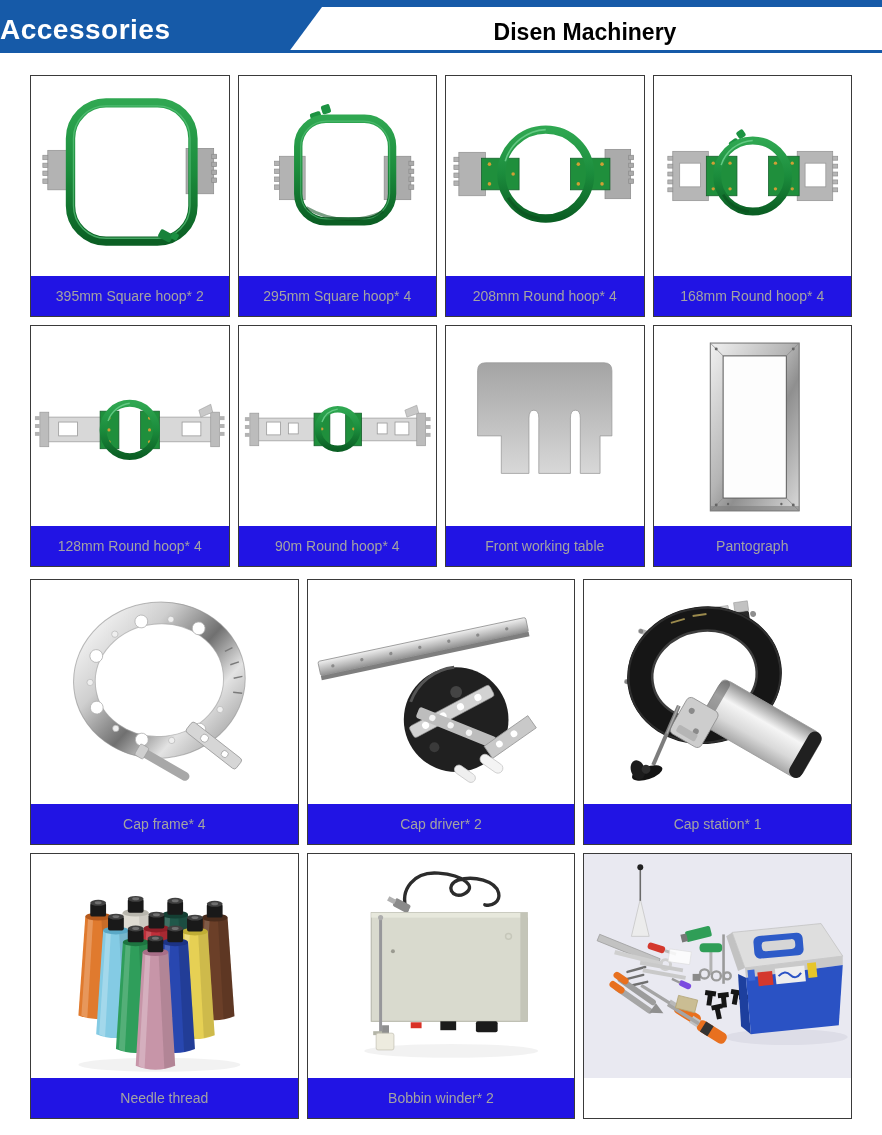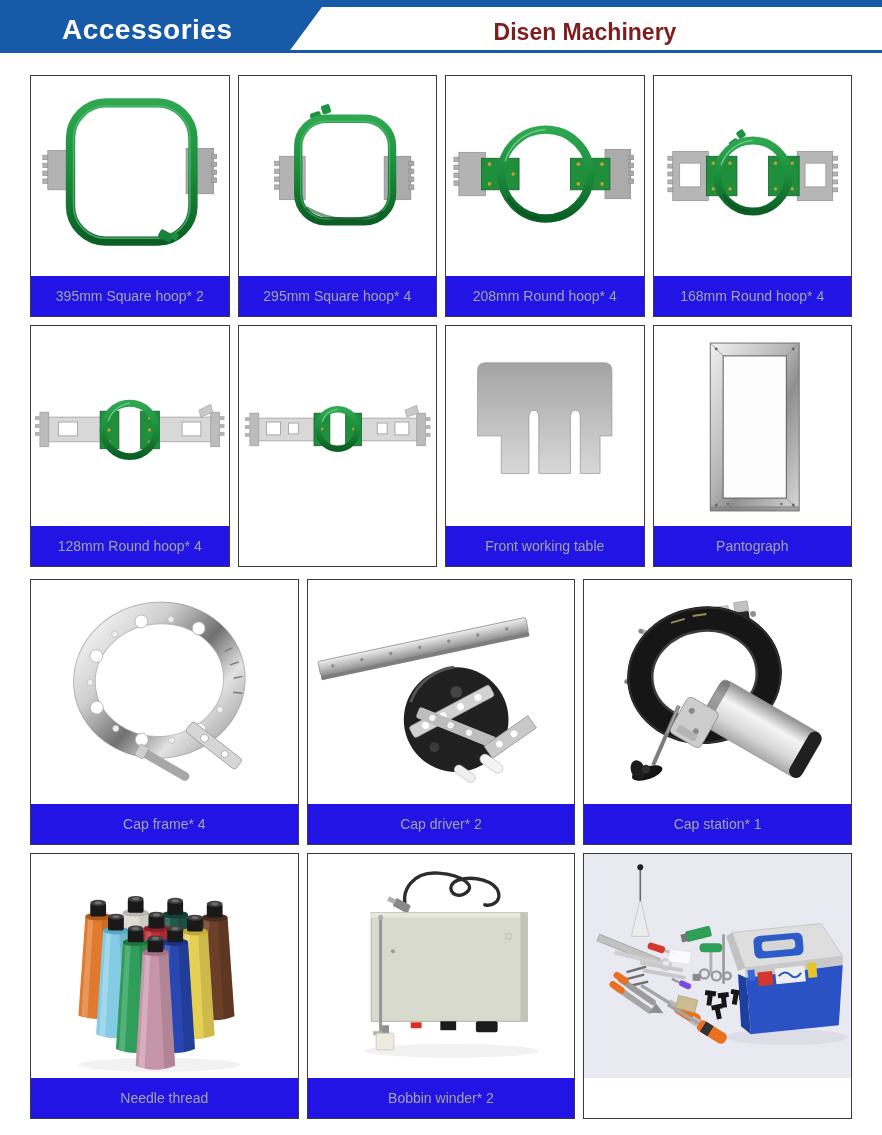--- a/index.html
+++ b/index.html
@@ -3,25 +3,25 @@
 <meta charset="utf-8">
 <style>
   * { margin:0; padding:0; box-sizing:border-box; }
   html,body { background:#fff; }
   body { width:882px; height:1135px; position:relative; overflow:hidden;
          font-family:"Liberation Sans", sans-serif; }
   .topbar { height:7px; background:#165aa8; }
   .header { position:relative; height:46px; }
   .banner { position:absolute; left:0; top:0; width:322px; height:46px; background:#165aa8;
             clip-path:polygon(0 0,100% 0,calc(100% - 34px) 100%,0 100%);
-            display:flex; align-items:center; padding-left:62px; }
+            display:flex; align-items:center; }
   .banner-title { color:#fff; font-size:28px; font-weight:bold; letter-spacing:.5px; }
   .underline { position:absolute; left:288px; right:0; bottom:0; height:3.5px; background:#165aa8; }
   .brand { position:absolute; left:288px; right:0; bottom:7px; text-align:center;
-           color:#7f1d1d; font-size:23px; font-weight:bold; }
+           color:#000000; font-size:23px; font-weight:bold; }
   .wrap { margin:0 30px; }
   .grid { display:grid; gap:8px; }
   .grid4 { grid-template-columns:repeat(4,1fr); margin-top:22px; }
   .grid3 { grid-template-columns:repeat(3,1fr); margin-top:12px; }
   .card { border:1px solid #3a3a3a; background:#fff; display:flex; flex-direction:column; }
   .img { height:200px; background:#fff; overflow:hidden; }
   .grid3 .img { height:224px; }
   .img svg { width:100%; height:100%; display:block; }
   .img.lavender { background:#e9e9f1; }
   .label { height:40px; background:#2114e4; color:#a3a3a3; display:flex; align-items:center;
@@ -293,20 +293,21 @@
               <circle cx="84" cy="103" r="1.5"></circle>
               <circle cx="84" cy="113" r="1.5"></circle>
               <circle cx="116" cy="93" r="1.5"></circle>
               <circle cx="116" cy="103" r="1.5"></circle>
               <circle cx="116" cy="113" r="1.5"></circle>
             </g>
           <circle cx="100" cy="103" r="20" fill="none" stroke="url(#gGreen)" stroke-width="6.5"></circle>
           <path d="M84 96 A20 20 0 0 1 100 83" stroke="#63c983" stroke-width="1.3" fill="none"></path>
         </svg>
       </div>
+      <figcaption class="label">90m Round hoop* 4</figcaption>
     </figure>
 
     <figure class="card">
       <div class="img">
         <svg viewBox="0 0 200 200">
           <path d="M40 36 L160 36 Q168 36 168 44 L168 110 L156 110 L156 148 L136 148 L136 92 Q136 84 131 84 Q126 84 126 92 L126 148 L94 148 L94 92 Q94 84 89 84 Q84 84 84 92 L84 148 L56 148 L56 110 L32 110 L32 44 Q32 36 40 36 Z" fill="url(#gTable)" stroke="#9b9b9b" stroke-width="0.8"></path>
         </svg>
       </div>
       <figcaption class="label">Front working table</figcaption>
     </figure>

